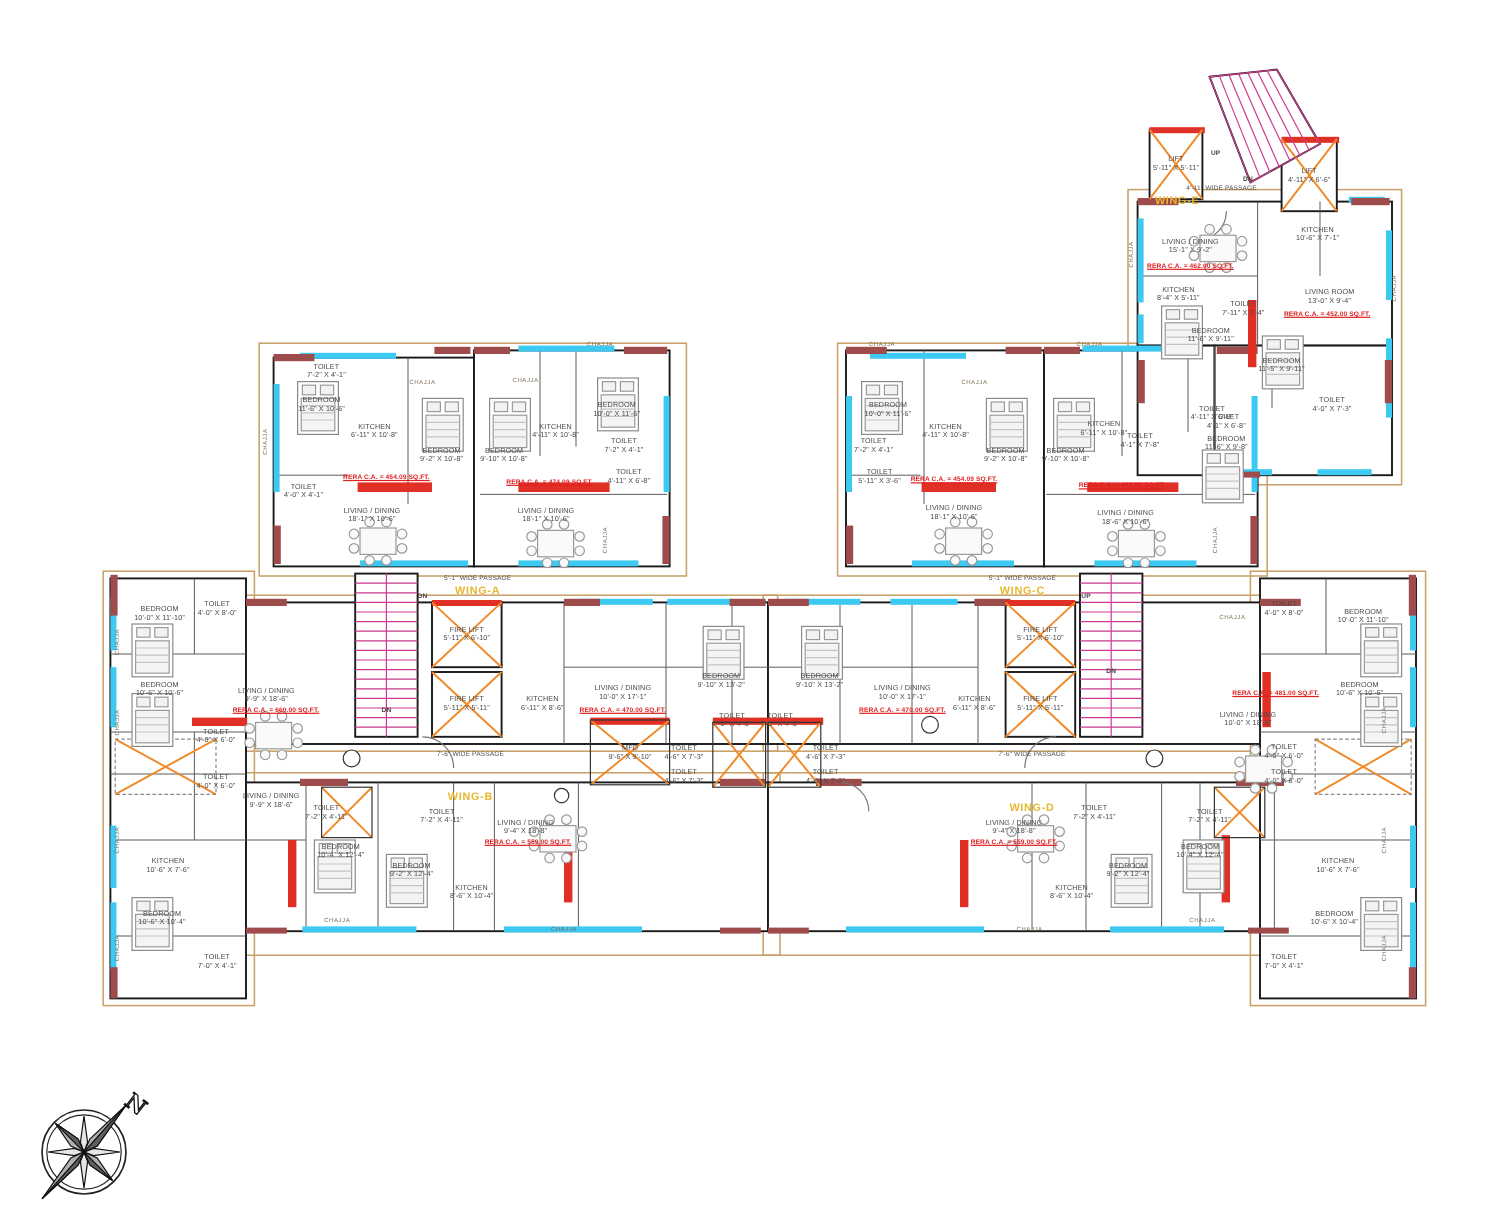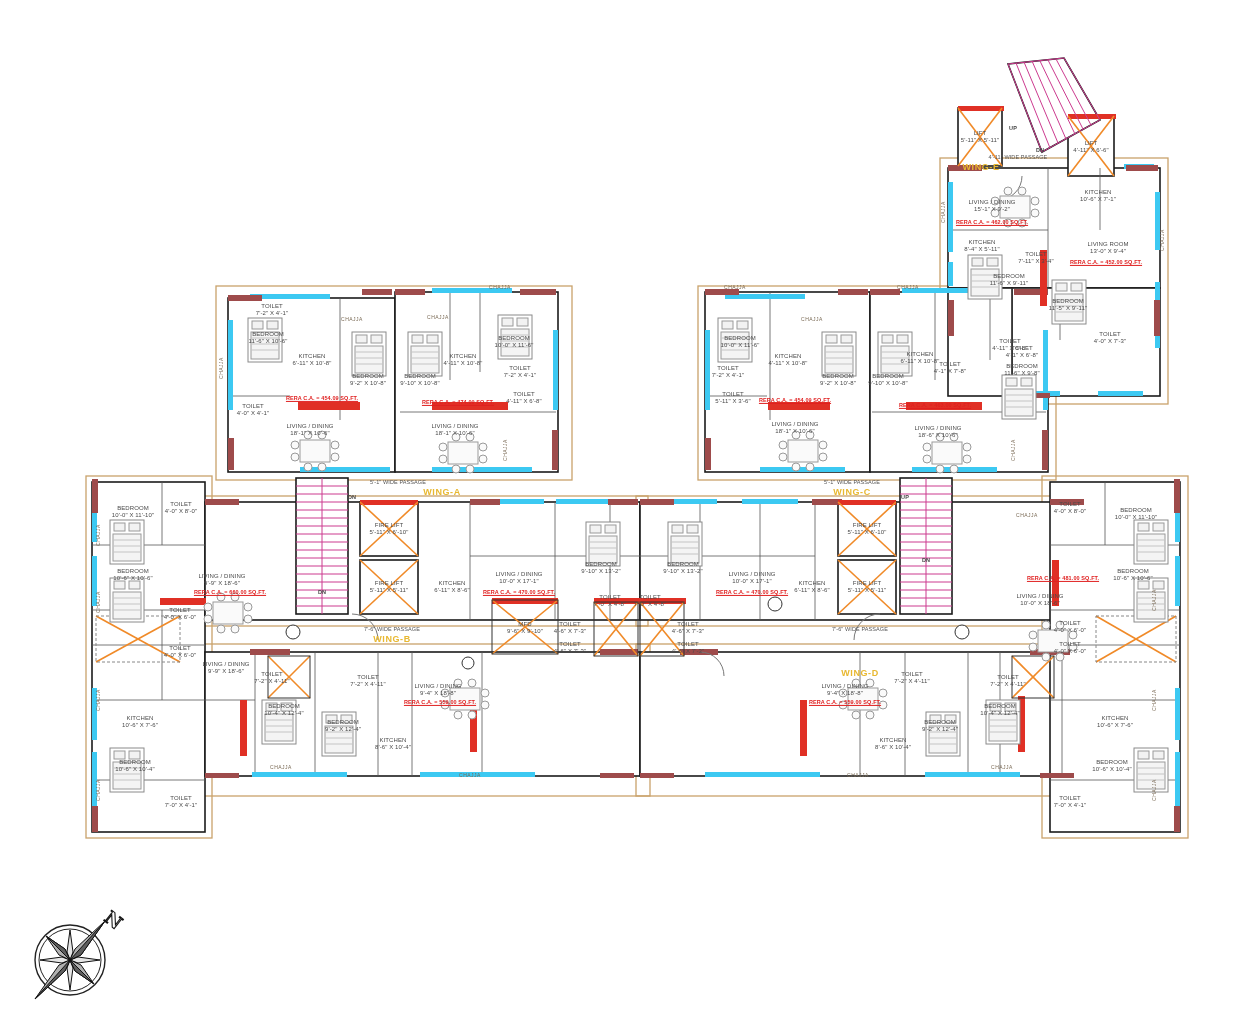--- a/index.html
+++ b/index.html
@@ -312,21 +312,21 @@
       <span class="lab room" style="left: 520px; top: 372px;">TOILET
 7'-2" X 4'-1"</span>
       <span class="lab room" style="left: 524px; top: 398px;">TOILET
 4'-11" X 6'-8"</span>
       <span class="lab rera" style="left: 458px; top: 402px;">RERA C.A. = 474.09 SQ.FT.</span>
       <span class="lab room" style="left: 455px; top: 430px;">LIVING / DINING
 18'-1" X 10'-6"</span>
       <span class="lab chajja" style="left: 500px; top: 288px;">CHAJJA</span>
       <span class="lab chajja rot" style="left: 506px; top: 450px;">CHAJJA</span>
       <span class="lab passage" style="left: 398px; top: 482px;">5'-1" WIDE PASSAGE</span>
-      <span class="lab wing" style="left: 398px; top: 492px; margin-left: 44px;">WING-A</span>
+      <span class="lab wing" style="left: 398px; top: 492px;">WING-A</span>
       <span class="lab dir" style="left: 352px; top: 497px;">DN</span>
       <span class="lab room" style="left: 389px; top: 529px;">FIRE LIFT
 5'-11" X 6'-10"</span>
       <span class="lab room" style="left: 389px; top: 587px;">FIRE LIFT
 5'-11" X 5'-11"</span>
       <span class="lab dir" style="left: 322px; top: 592px;">DN</span>
       <span class="lab chajja" style="left: 735px; top: 288px;">CHAJJA</span>
       <span class="lab room" style="left: 740px; top: 342px;">BEDROOM
 10'-0" X 11'-6"</span>
       <span class="lab room" style="left: 728px; top: 372px;">TOILET
@@ -426,21 +426,21 @@
 9'-10" X 13'-2"</span>
       <span class="lab room" style="left: 610px; top: 601px;">TOILET
 7'-0" X 4'-8"</span>
       <span class="lab room" style="left: 570px; top: 628px;">TOILET
 4'-6" X 7'-3"</span>
       <span class="lab room" style="left: 570px; top: 648px;">TOILET
 4'-6" X 7'-3"</span>
       <span class="lab room" style="left: 525px; top: 628px;">MFD
 9'-6" X 9'-10"</span>
       <span class="lab passage" style="left: 392px; top: 629px;">7'-6" WIDE PASSAGE</span>
-      <span class="lab wing" style="left: 392px; top: 639px; text-align: center;">WING-B</span>
+      <span class="lab wing" style="left: 392px; top: 664px; text-align: center;">WING-B</span>
       <span class="lab room" style="left: 272px; top: 678px;">TOILET
 7'-2" X 4'-11"</span>
       <span class="lab room" style="left: 368px; top: 681px;">TOILET
 7'-2" X 4'-11"</span>
       <span class="lab room" style="left: 284px; top: 710px;">BEDROOM
 10'-4" X 12'-4"</span>
       <span class="lab room" style="left: 343px; top: 726px;">BEDROOM
 9'-2" X 12'-4"</span>
       <span class="lab room" style="left: 393px; top: 744px;">KITCHEN
 8'-6" X 10'-4"</span>

